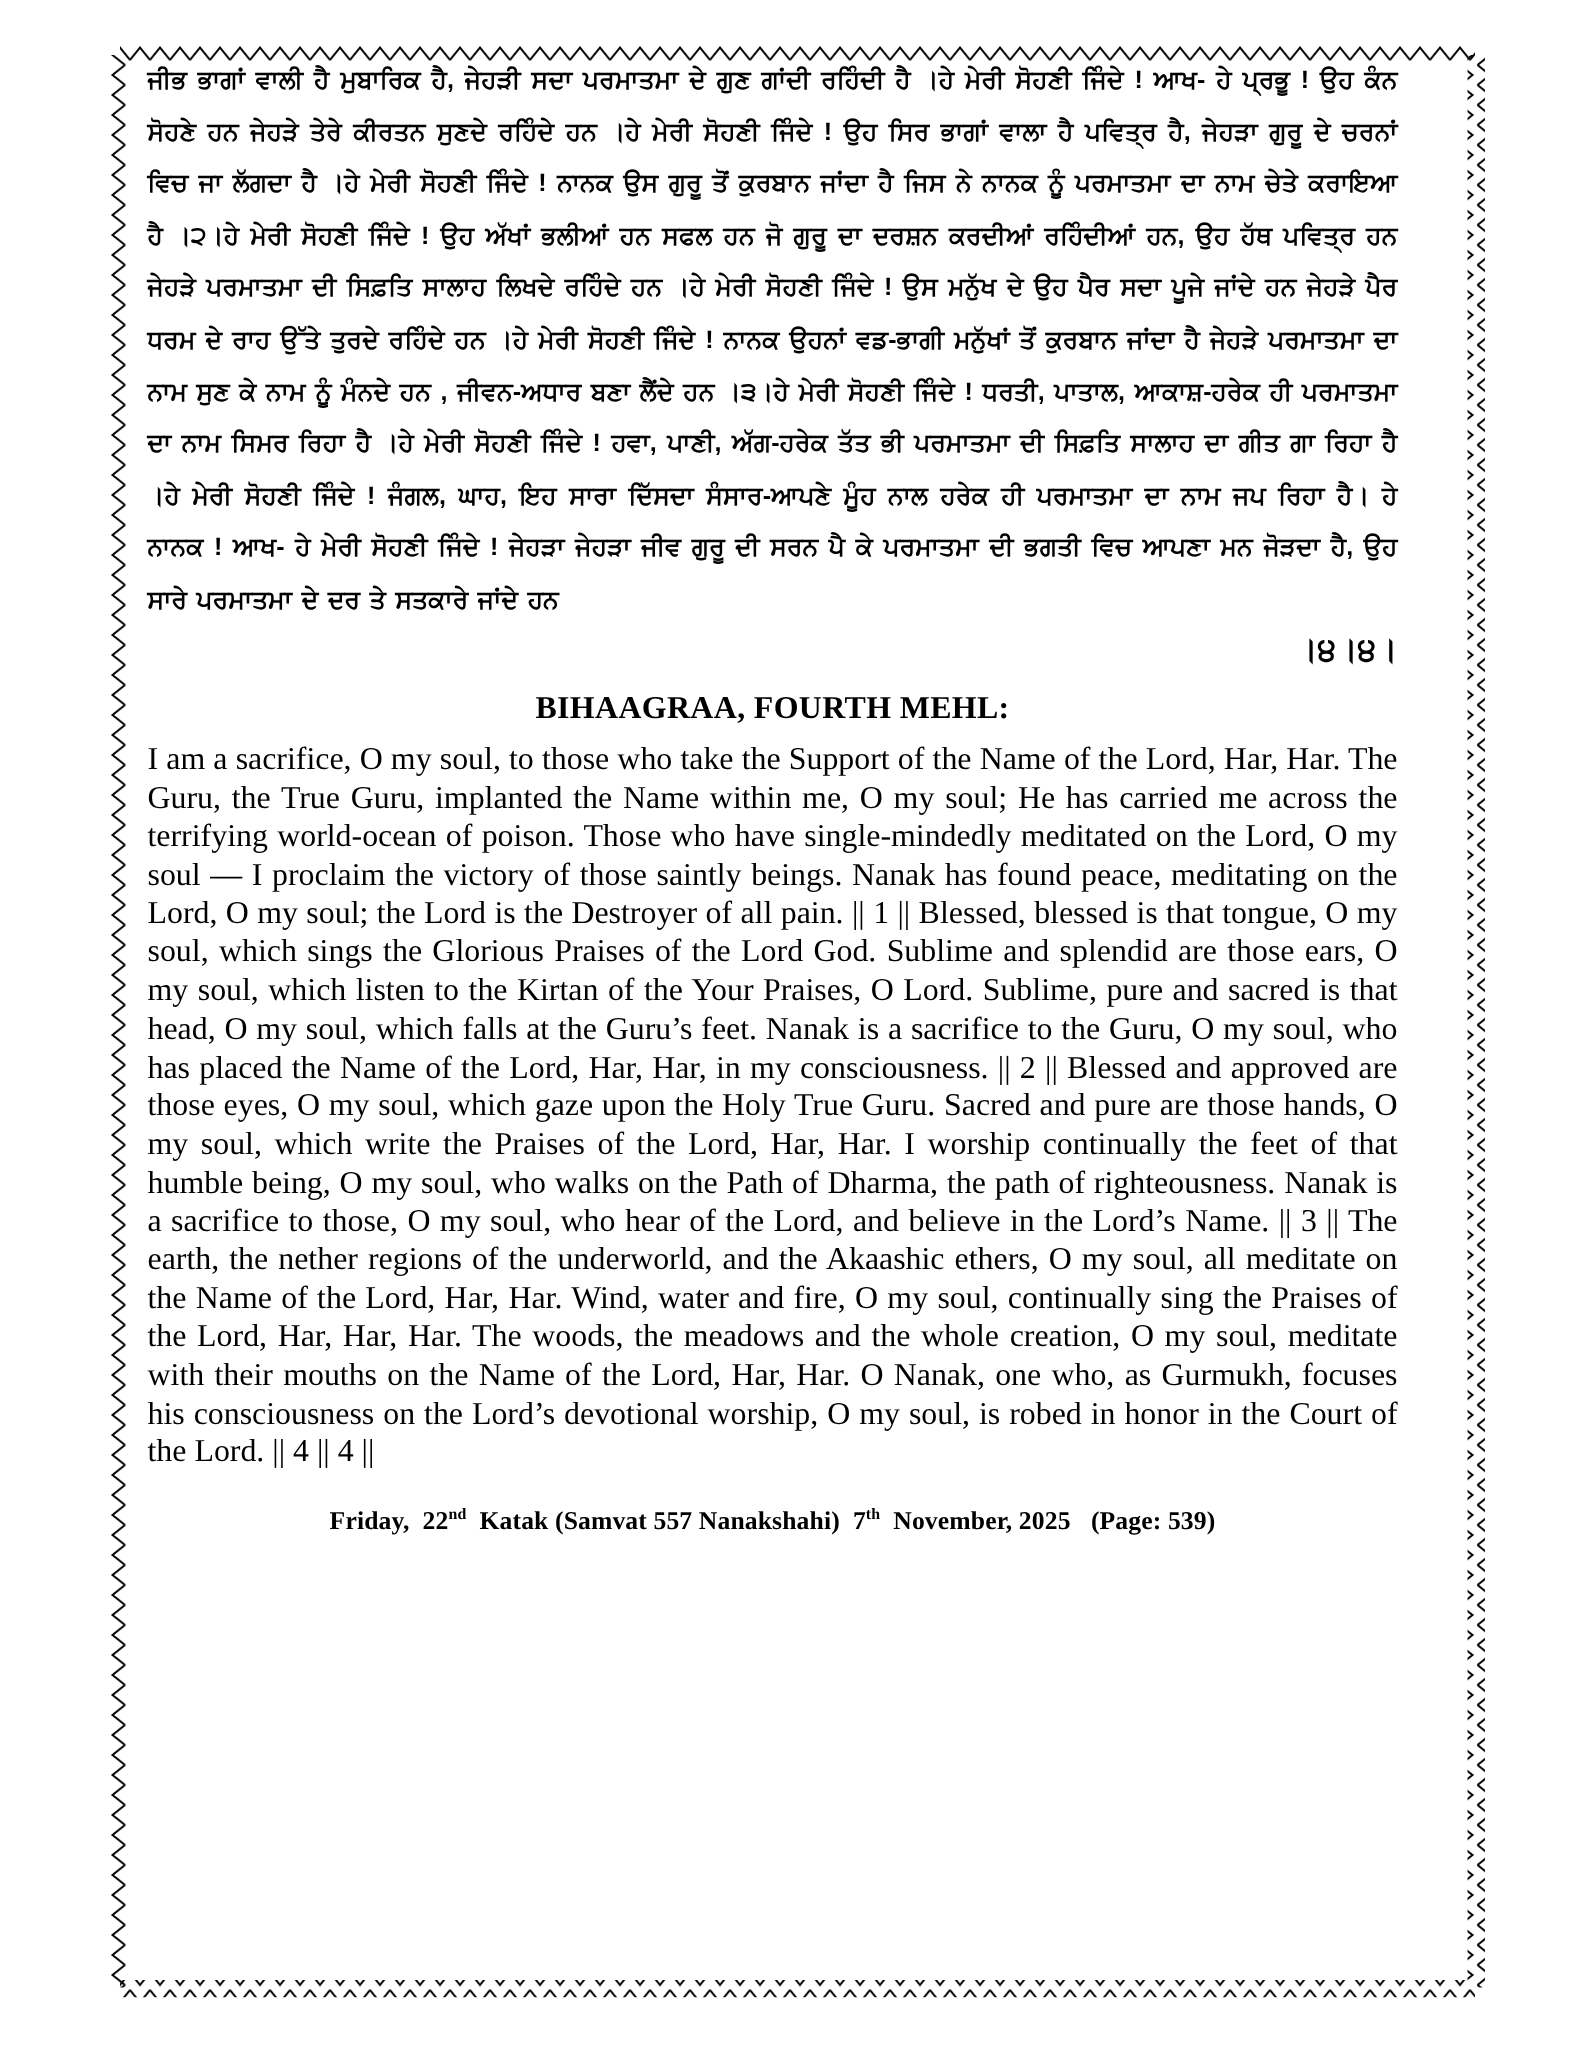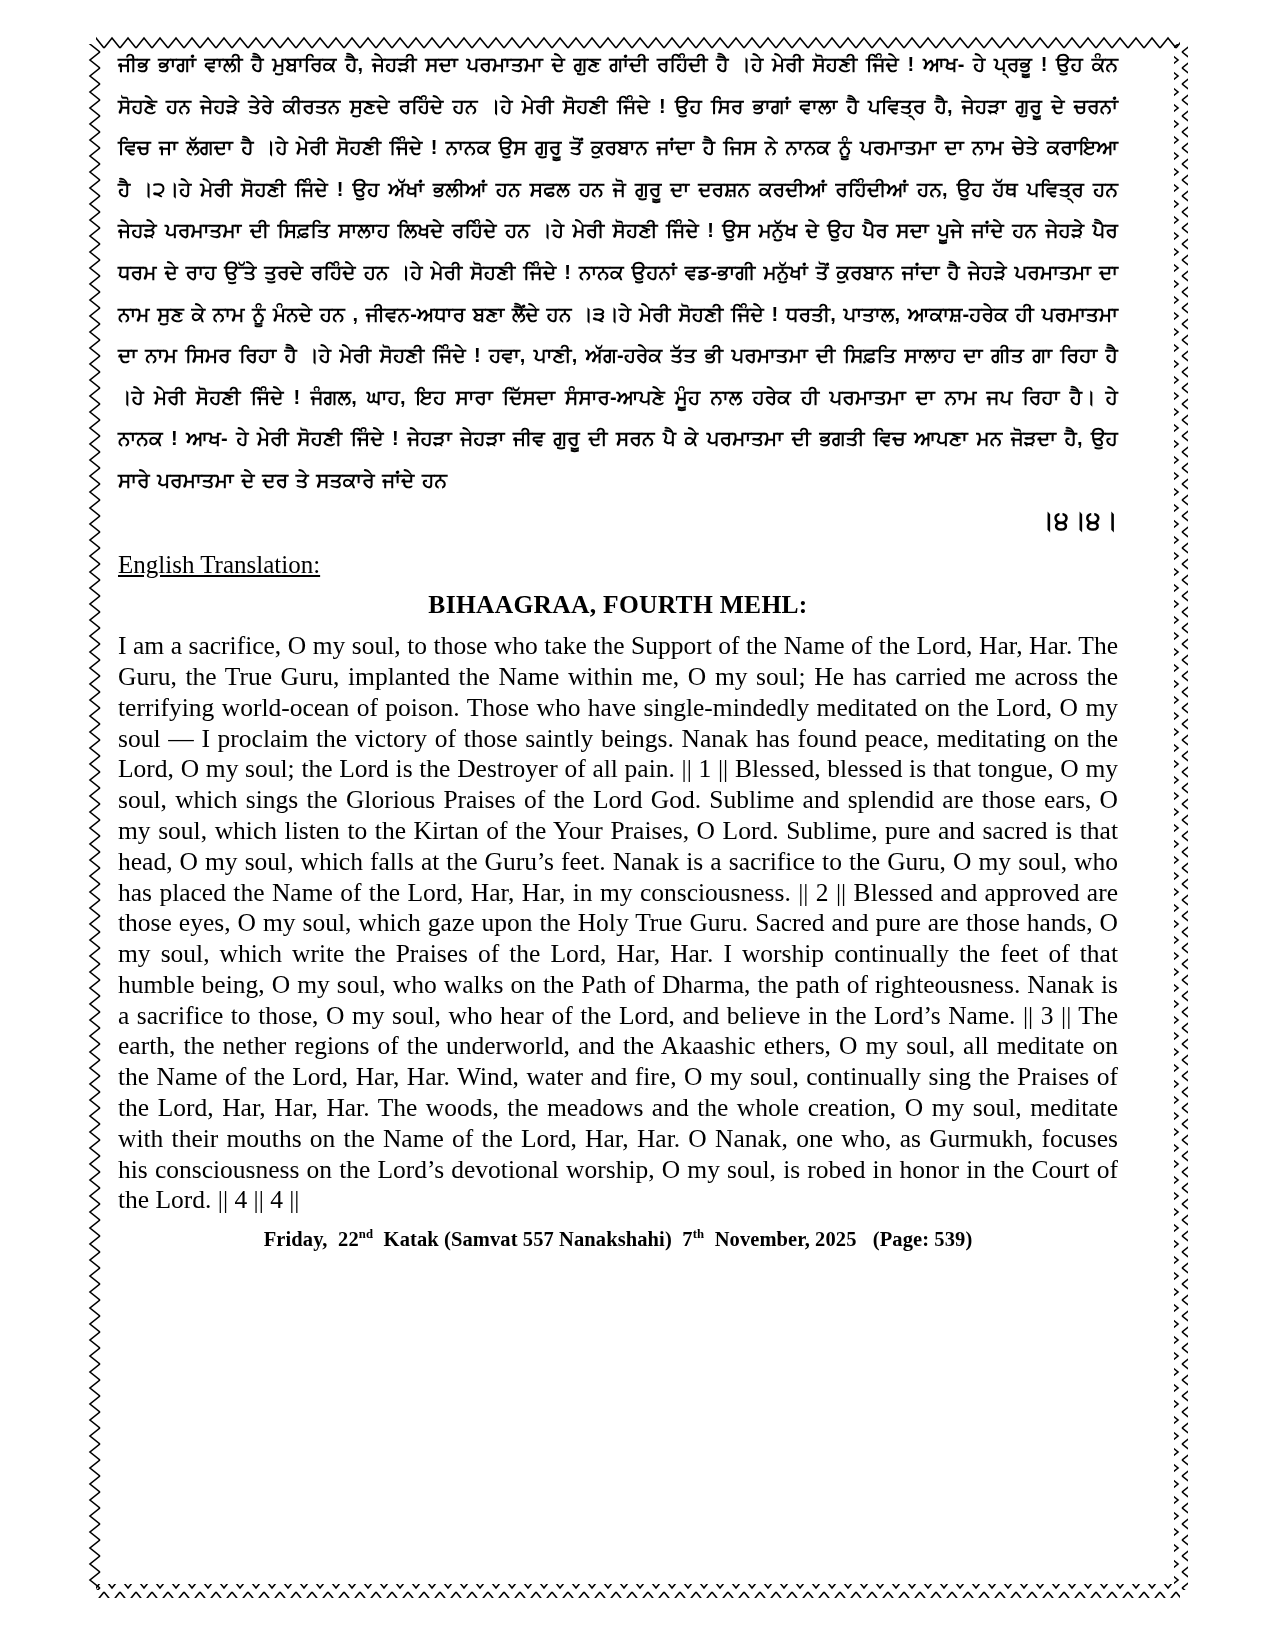--- a/index.html
+++ b/index.html
@@ -81,21 +81,21 @@
     text-align: justify;
     text-justify: inter-word;
     margin-top: 10px;
   }
 
   .footer-date {
     text-align: center;
     font-weight: bold;
     font-size: 20.5px;
     line-height: 26px;
-    margin-top: 5px;
+    margin-top: 21px;
     letter-spacing: 0.1px;
   }
   .footer-date sup { font-size: 0.62em; vertical-align: super; }
   .footer-date .gap { display:inline-block; width: 11px; }
 </style>
 </head>
 <body>
 
 <div id="page-frame">
   <svg viewBox="0 0 1100 1562" preserveAspectRatio="none" xmlns="http://www.w3.org/2000/svg">
@@ -119,23 +119,20 @@
     <rect x="1086" y="8" width="14" height="1546" fill="url(#zzRight)"></rect>
   </svg>
 </div>
 
 <div id="content">
 
   <div class="gurmukhi">ਜੀਭ ਭਾਗਾਂ ਵਾਲੀ ਹੈ ਮੁਬਾਰਿਕ ਹੈ, ਜੇਹੜੀ ਸਦਾ ਪਰਮਾਤਮਾ ਦੇ ਗੁਣ ਗਾਂਦੀ ਰਹਿੰਦੀ ਹੈ ।ਹੇ ਮੇਰੀ ਸੋਹਣੀ ਜਿੰਦੇ ! ਆਖ- ਹੇ ਪ੍ਰਭੂ ! ਉਹ ਕੰਨ ਸੋਹਣੇ ਹਨ ਜੇਹੜੇ ਤੇਰੇ ਕੀਰਤਨ ਸੁਣਦੇ ਰਹਿੰਦੇ ਹਨ ।ਹੇ ਮੇਰੀ ਸੋਹਣੀ ਜਿੰਦੇ ! ਉਹ ਸਿਰ ਭਾਗਾਂ ਵਾਲਾ ਹੈ ਪਵਿਤ੍ਰ ਹੈ, ਜੇਹੜਾ ਗੁਰੂ ਦੇ ਚਰਨਾਂ ਵਿਚ ਜਾ ਲੱਗਦਾ ਹੈ ।ਹੇ ਮੇਰੀ ਸੋਹਣੀ ਜਿੰਦੇ ! ਨਾਨਕ ਉਸ ਗੁਰੂ ਤੋਂ ਕੁਰਬਾਨ ਜਾਂਦਾ ਹੈ ਜਿਸ ਨੇ ਨਾਨਕ ਨੂੰ ਪਰਮਾਤਮਾ ਦਾ ਨਾਮ ਚੇਤੇ ਕਰਾਇਆ ਹੈ ।੨।ਹੇ ਮੇਰੀ ਸੋਹਣੀ ਜਿੰਦੇ ! ਉਹ ਅੱਖਾਂ ਭਲੀਆਂ ਹਨ ਸਫਲ ਹਨ ਜੋ ਗੁਰੂ ਦਾ ਦਰਸ਼ਨ ਕਰਦੀਆਂ ਰਹਿੰਦੀਆਂ ਹਨ, ਉਹ ਹੱਥ ਪਵਿਤ੍ਰ ਹਨ ਜੇਹੜੇ ਪਰਮਾਤਮਾ ਦੀ ਸਿਫ਼ਤਿ ਸਾਲਾਹ ਲਿਖਦੇ ਰਹਿੰਦੇ ਹਨ ।ਹੇ ਮੇਰੀ ਸੋਹਣੀ ਜਿੰਦੇ ! ਉਸ ਮਨੁੱਖ ਦੇ ਉਹ ਪੈਰ ਸਦਾ ਪੂਜੇ ਜਾਂਦੇ ਹਨ ਜੇਹੜੇ ਪੈਰ ਧਰਮ ਦੇ ਰਾਹ ਉੱਤੇ ਤੁਰਦੇ ਰਹਿੰਦੇ ਹਨ ।ਹੇ ਮੇਰੀ ਸੋਹਣੀ ਜਿੰਦੇ ! ਨਾਨਕ ਉਹਨਾਂ ਵਡ-ਭਾਗੀ ਮਨੁੱਖਾਂ ਤੋਂ ਕੁਰਬਾਨ ਜਾਂਦਾ ਹੈ ਜੇਹੜੇ ਪਰਮਾਤਮਾ ਦਾ ਨਾਮ ਸੁਣ ਕੇ ਨਾਮ ਨੂੰ ਮੰਨਦੇ ਹਨ , ਜੀਵਨ-ਅਧਾਰ ਬਣਾ ਲੈਂਦੇ ਹਨ ।੩।ਹੇ ਮੇਰੀ ਸੋਹਣੀ ਜਿੰਦੇ ! ਧਰਤੀ, ਪਾਤਾਲ, ਆਕਾਸ਼-ਹਰੇਕ ਹੀ ਪਰਮਾਤਮਾ ਦਾ ਨਾਮ ਸਿਮਰ ਰਿਹਾ ਹੈ ।ਹੇ ਮੇਰੀ ਸੋਹਣੀ ਜਿੰਦੇ ! ਹਵਾ, ਪਾਣੀ, ਅੱਗ-ਹਰੇਕ ਤੱਤ ਭੀ ਪਰਮਾਤਮਾ ਦੀ ਸਿਫ਼ਤਿ ਸਾਲਾਹ ਦਾ ਗੀਤ ਗਾ ਰਿਹਾ ਹੈ ।ਹੇ ਮੇਰੀ ਸੋਹਣੀ ਜਿੰਦੇ ! ਜੰਗਲ, ਘਾਹ, ਇਹ ਸਾਰਾ ਦਿੱਸਦਾ ਸੰਸਾਰ-ਆਪਣੇ ਮੂੰਹ ਨਾਲ ਹਰੇਕ ਹੀ ਪਰਮਾਤਮਾ ਦਾ ਨਾਮ ਜਪ ਰਿਹਾ ਹੈ। ਹੇ ਨਾਨਕ ! ਆਖ- ਹੇ ਮੇਰੀ ਸੋਹਣੀ ਜਿੰਦੇ ! ਜੇਹੜਾ ਜੇਹੜਾ ਜੀਵ ਗੁਰੂ ਦੀ ਸਰਨ ਪੈ ਕੇ ਪਰਮਾਤਮਾ ਦੀ ਭਗਤੀ ਵਿਚ ਆਪਣਾ ਮਨ ਜੋੜਦਾ ਹੈ, ਉਹ ਸਾਰੇ ਪਰਮਾਤਮਾ ਦੇ ਦਰ ਤੇ ਸਤਕਾਰੇ ਜਾਂਦੇ ਹਨ</div>
 
   <div class="gurmukhi-tail">।੪।੪।</div>
 
-  <div>
-    <span class="eng-label">English Translation:</span>
-  </div>
 
   <div class="eng-title">BIHAAGRAA, FOURTH MEHL:</div>
 
   <div class="eng-body">I am a sacrifice, O my soul, to those who take the Support of the Name of the Lord, Har, Har. The Guru, the True Guru, implanted the Name within me, O my soul; He has carried me across the terrifying world-ocean of poison. Those who have single-mindedly meditated on the Lord, O my soul — I proclaim the victory of those saintly beings. Nanak has found peace, meditating on the Lord, O my soul; the Lord is the Destroyer of all pain.  || 1 ||   Blessed, blessed is that tongue, O my soul, which sings the Glorious Praises of the Lord God. Sublime and splendid are those ears, O my soul, which listen to the Kirtan of the Your Praises, O Lord. Sublime, pure and sacred is that head, O my soul, which falls at the Guru’s feet. Nanak is a sacrifice to the Guru, O my soul, who has placed the Name of the Lord, Har, Har, in my consciousness.  || 2 ||   Blessed and approved are those eyes, O my soul, which gaze upon the Holy True Guru. Sacred and pure are those hands, O my soul, which write the Praises of the Lord, Har, Har. I worship continually the feet of that humble being, O my soul, who walks on the Path of Dharma, the path of righteousness. Nanak is a sacrifice to those, O my soul, who hear of the Lord, and believe in the Lord’s Name.  || 3 ||   The earth, the nether regions of the underworld, and the Akaashic ethers, O my soul, all meditate on the Name of the Lord, Har, Har. Wind, water and fire, O my soul, continually sing the Praises of the Lord, Har, Har, Har. The woods, the meadows and the whole creation, O my soul, meditate with their mouths on the Name of the Lord, Har, Har. O Nanak, one who, as Gurmukh, focuses his consciousness on the Lord’s devotional worship, O my soul, is robed in honor in the Court of the Lord.  || 4 || 4 ||</div>
 
   <div class="footer-date">
     <span>Friday,</span>
     <span>&nbsp;</span><span>22</span><sup>nd</sup>
     <span>&nbsp;</span><span>Katak (Samvat 557 Nanakshahi)</span>
     <span>&nbsp;</span><span>7</span><sup>th</sup>

